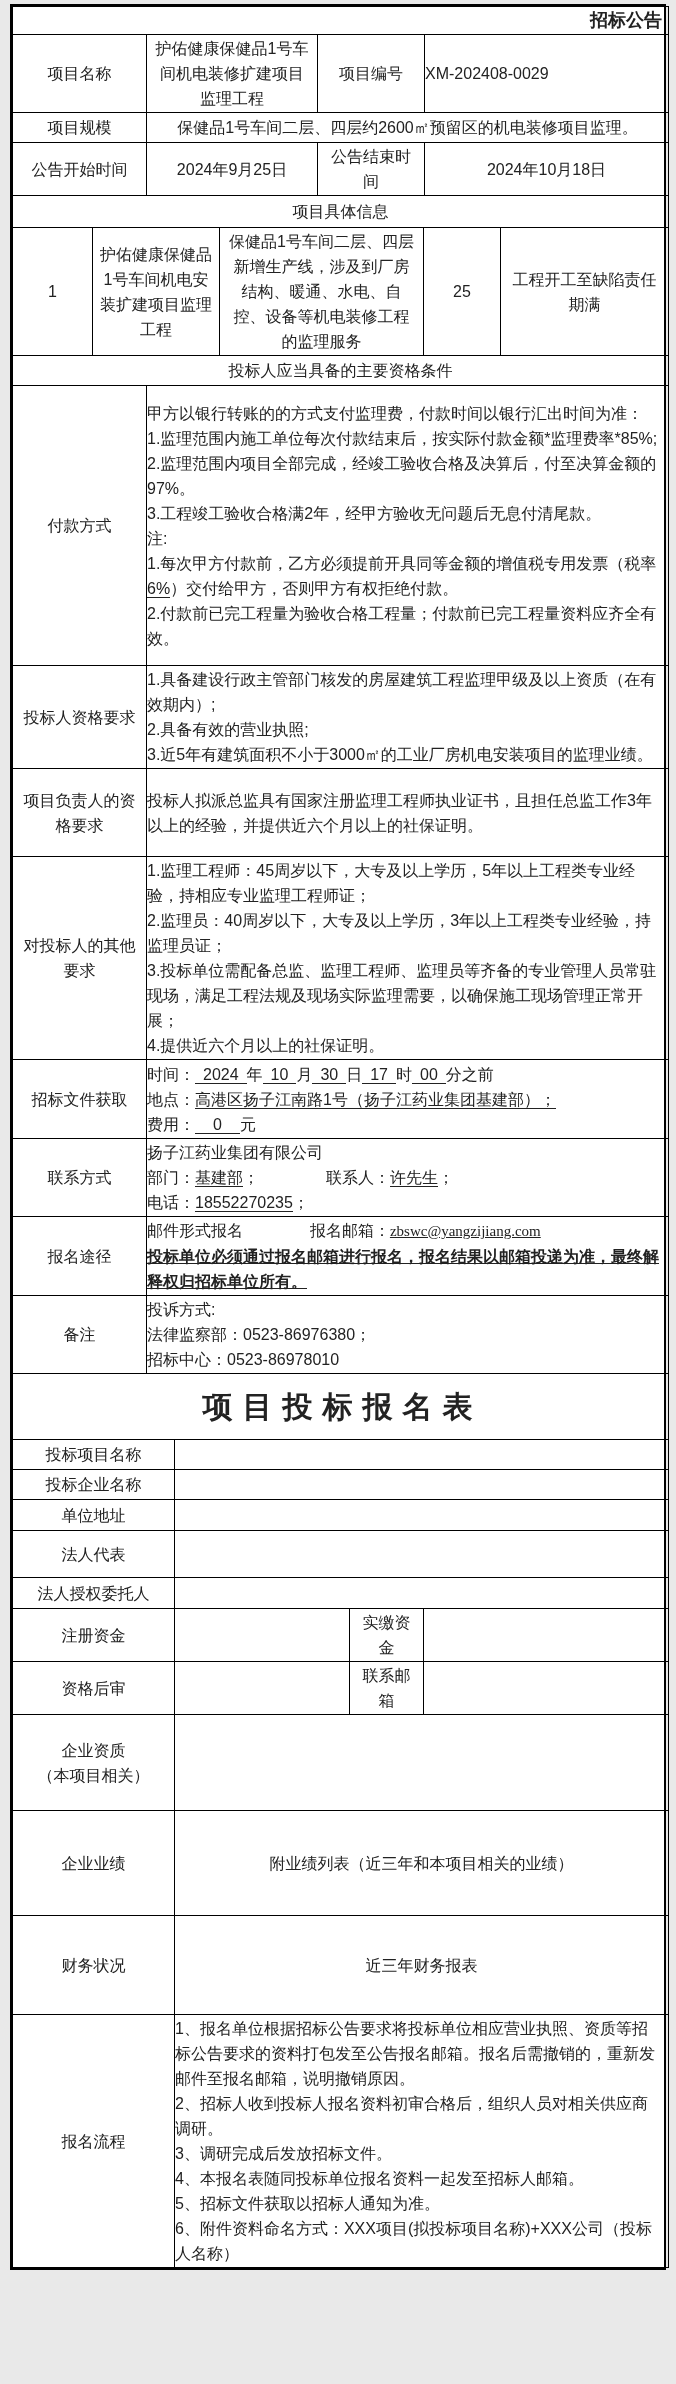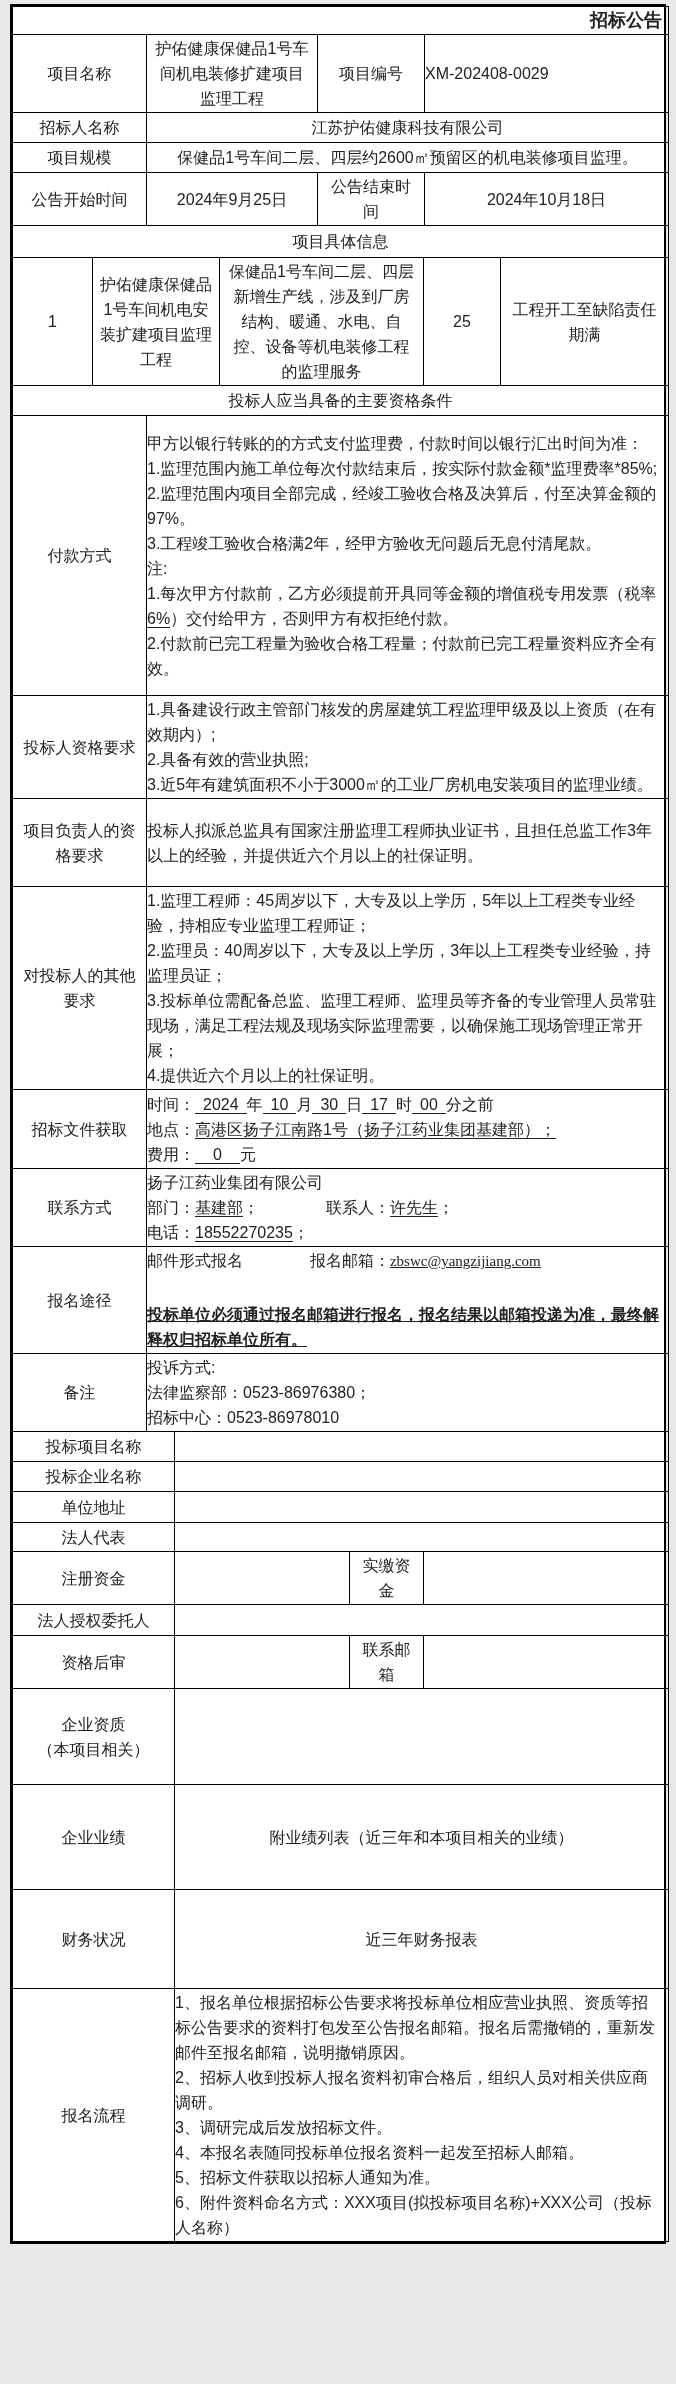--- a/index.html
+++ b/index.html
@@ -13,21 +13,21 @@
   .outer{border:2px solid #000;}
   .lbl{text-align:center;}
   .ctr{text-align:center;}
   .txt{text-align:left;padding-left:0;}
   .main-title{font-weight:bold;font-size:18px;text-align:right;}
   .sec-title{text-align:center;}
   .u{border-bottom:1px solid #222;padding:0 8px;}
   .u2{border-bottom:1px solid #222;}
   .email{font-family:Liberation Serif, serif;
          font-size:15px;text-decoration:underline;}
-  .bold-u{font-weight:bold;text-decoration:underline;margin-top:28px;}
+  .bold-u{font-weight:bold;text-decoration:underline;}
   .cb{display:inline-block;width:13px;height:13px;border:1px solid #555;
       margin-right:3px;vertical-align:-2px;font-size:13px;line-height:12px;
       text-align:center;color:#1f3f97;font-weight:bold;overflow:visible;}
   .gap{display:inline-block;width:58px;}
   .gap-s{display:inline-block;width:34px;}
   .form-title-cell{font-family:"DejaVu Serif","Liberation Serif",serif;
       font-size:30px;font-weight:bold;letter-spacing:10px;text-align:center;
       padding-left:10px;}
 </style>
 </head>
@@ -47,24 +47,20 @@
           <tr style="height:28px">
       <td colspan="4" class="main-title">招标公告</td>
     </tr>
     <tr style="height:76px">
       <td class="lbl">项目名称</td>
       <td class="ctr">护佑健康保健品1号车间机电装修扩建项目监理工程</td>
       <td class="lbl">项目编号</td>
       <td class="txt">XM-202408-0029</td>
     </tr>
     <tr style="height:30px">
-      <td class="lbl">招标人名称</td>
-      <td colspan="3" class="ctr">江苏护佑健康科技有限公司</td>
-    </tr>
-    <tr style="height:30px">
       <td class="lbl">项目规模</td>
       <td colspan="3" class="ctr">保健品1号车间二层、四层约2600㎡预留区的机电装修项目监理。</td>
     </tr>
     <tr style="height:50px">
       <td class="lbl">公告开始时间</td>
       <td class="ctr">2024年9月25日</td>
       <td class="lbl">公告结束时间</td>
       <td class="ctr">2024年10月18日</td>
     </tr>
   </tbody>
@@ -177,20 +173,30 @@
       <td class="lbl">备注</td>
       <td class="txt">
         <div>投诉方式:</div>
         <div>法律监察部：0523-86976380；</div>
         <div>招标中心：0523-86978010</div>
       </td>
     </tr>
   </tbody>
       </table>
 
+  <table>
+    <colgroup>
+          <col style="width:656px">
+        </colgroup>
+    <tbody>
+          <tr style="height:66px">
+      <td class="form-title-cell">项目投标报名表</td>
+    </tr>
+  </tbody>
+      </table>
 
   <table>
     <colgroup>
           <col style="width:162px">
           <col style="width:175px">
           <col style="width:74px">
           <col style="width:245px">
         </colgroup>
     <tbody>
           <tr style="height:30px">
@@ -198,33 +204,33 @@
       <td colspan="3"></td>
     </tr>
     <tr style="height:30px">
       <td class="lbl">投标企业名称</td>
       <td colspan="3"></td>
     </tr>
     <tr style="height:31px">
       <td class="lbl">单位地址</td>
       <td colspan="3"></td>
     </tr>
-    <tr style="height:29px">
+    <tr style="height:47px">
       <td class="lbl">法人代表</td>
+      <td colspan="3"></td>
+    </tr>
+    <tr style="height:31px">
+      <td class="lbl">法人授权委托人</td>
       <td colspan="3"></td>
     </tr>
     <tr style="height:50px">
       <td class="lbl">注册资金</td>
       <td></td>
       <td class="lbl">实缴资金</td>
       <td></td>
-    </tr>
-    <tr style="height:31px">
-      <td class="lbl">法人授权委托人</td>
-      <td colspan="3"></td>
     </tr>
     <tr style="height:51px">
       <td class="lbl">资格后审</td>
       <td></td>
       <td class="lbl">联系邮箱</td>
       <td></td>
     </tr>
     <tr style="height:96px">
       <td class="lbl">
         <div>企业资质</div>

